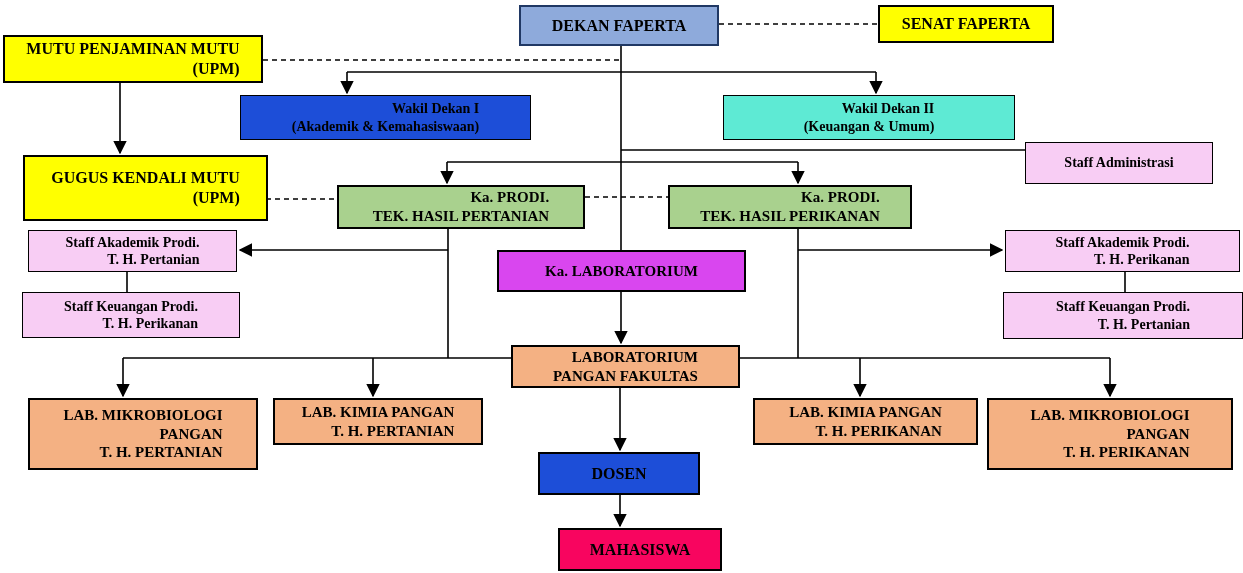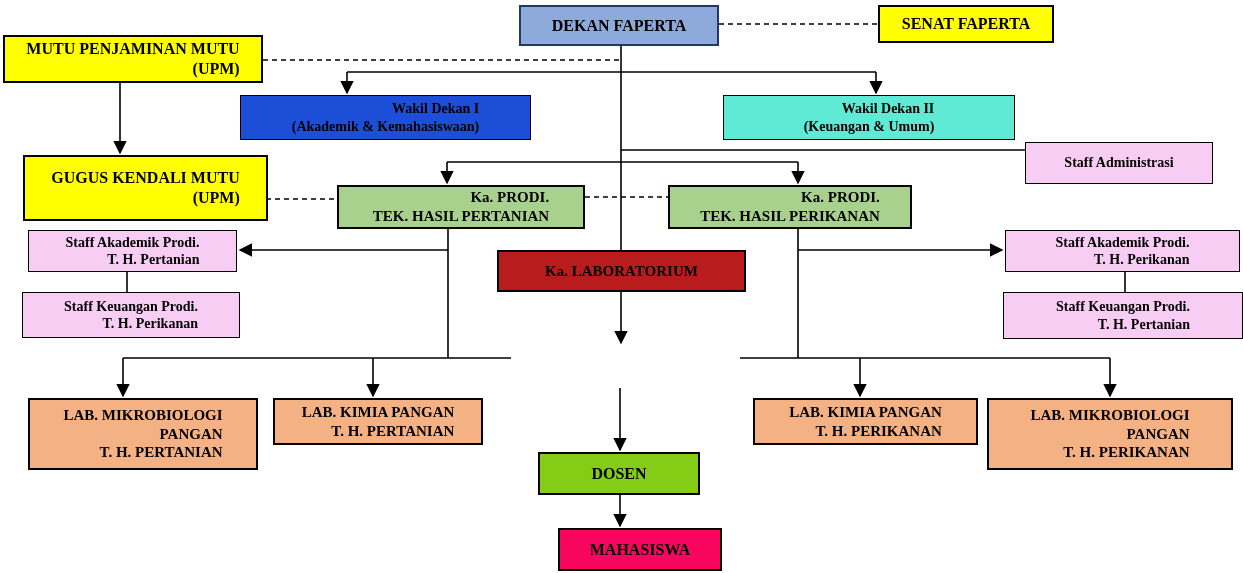--- a/index.html
+++ b/index.html
@@ -108,34 +108,36 @@
 
   <div class="node fs14 thin" style="left: 22px; top: 292px; width: 218px; height: 46px; background-color: rgb(248, 205, 244); border-color: rgb(0, 0, 0);">Staff Keuangan Prodi.
 T. H. Perikanan</div>
 
   <div class="node fs14 thin" style="left: 1005px; top: 230px; width: 235px; height: 42px; background-color: rgb(248, 205, 244); border-color: rgb(0, 0, 0);">Staff Akademik Prodi.
 T. H. Perikanan</div>
 
   <div class="node fs14 thin" style="left: 1003px; top: 292px; width: 240px; height: 47px; background-color: rgb(248, 205, 244); border-color: rgb(0, 0, 0);">Staff Keuangan Prodi.
 T. H. Pertanian</div>
 
-  <div class="node" style="left: 497px; top: 250px; width: 249px; height: 42px; background-color: #b91c1c; border-color: rgb(0, 0, 0);">Ka. LABORATORIUM</div>
+  <div class="node" style="left: 497px; top: 250px; width: 249px; height: 42px; background-color: #d946ef; border-color: rgb(0, 0, 0);">Ka. LABORATORIUM</div>
 
+  <div class="node" style="left: 511px; top: 345px; width: 229px; height: 43px; background-color: rgb(244, 177, 131); border-color: rgb(0, 0, 0);">LABORATORIUM
+PANGAN FAKULTAS</div>
 
   <div class="node" style="left: 28px; top: 398px; width: 230px; height: 72px; background-color: rgb(244, 177, 131); border-color: rgb(0, 0, 0);">LAB. MIKROBIOLOGI
 PANGAN
 T. H. PERTANIAN</div>
 
   <div class="node" style="left: 273px; top: 398px; width: 210px; height: 47px; background-color: rgb(244, 177, 131); border-color: rgb(0, 0, 0);">LAB. KIMIA PANGAN
 T. H. PERTANIAN</div>
 
   <div class="node" style="left: 753px; top: 398px; width: 225px; height: 47px; background-color: rgb(244, 177, 131); border-color: rgb(0, 0, 0);">LAB. KIMIA PANGAN
 T. H. PERIKANAN</div>
 
   <div class="node" style="left: 987px; top: 398px; width: 246px; height: 72px; background-color: rgb(244, 177, 131); border-color: rgb(0, 0, 0);">LAB. MIKROBIOLOGI
 PANGAN
 T. H. PERIKANAN</div>
 
-  <div class="node fs16" style="left: 538px; top: 452px; width: 162px; height: 43px; background-color: #84cc16; border-color: rgb(0, 0, 0);">DOSEN</div>
+  <div class="node fs16" style="left: 538px; top: 452px; width: 162px; height: 43px; background-color: #1d4ed8; border-color: rgb(0, 0, 0);">DOSEN</div>
 
   <div class="node fs16" style="left: 538px; top: 528px; width: 164px; height: 43px; background-color: rgb(248, 5, 95); border-color: rgb(0, 0, 0); margin-left: 20px;">MAHASISWA</div>
 
 </div>
 
 </body></html>

